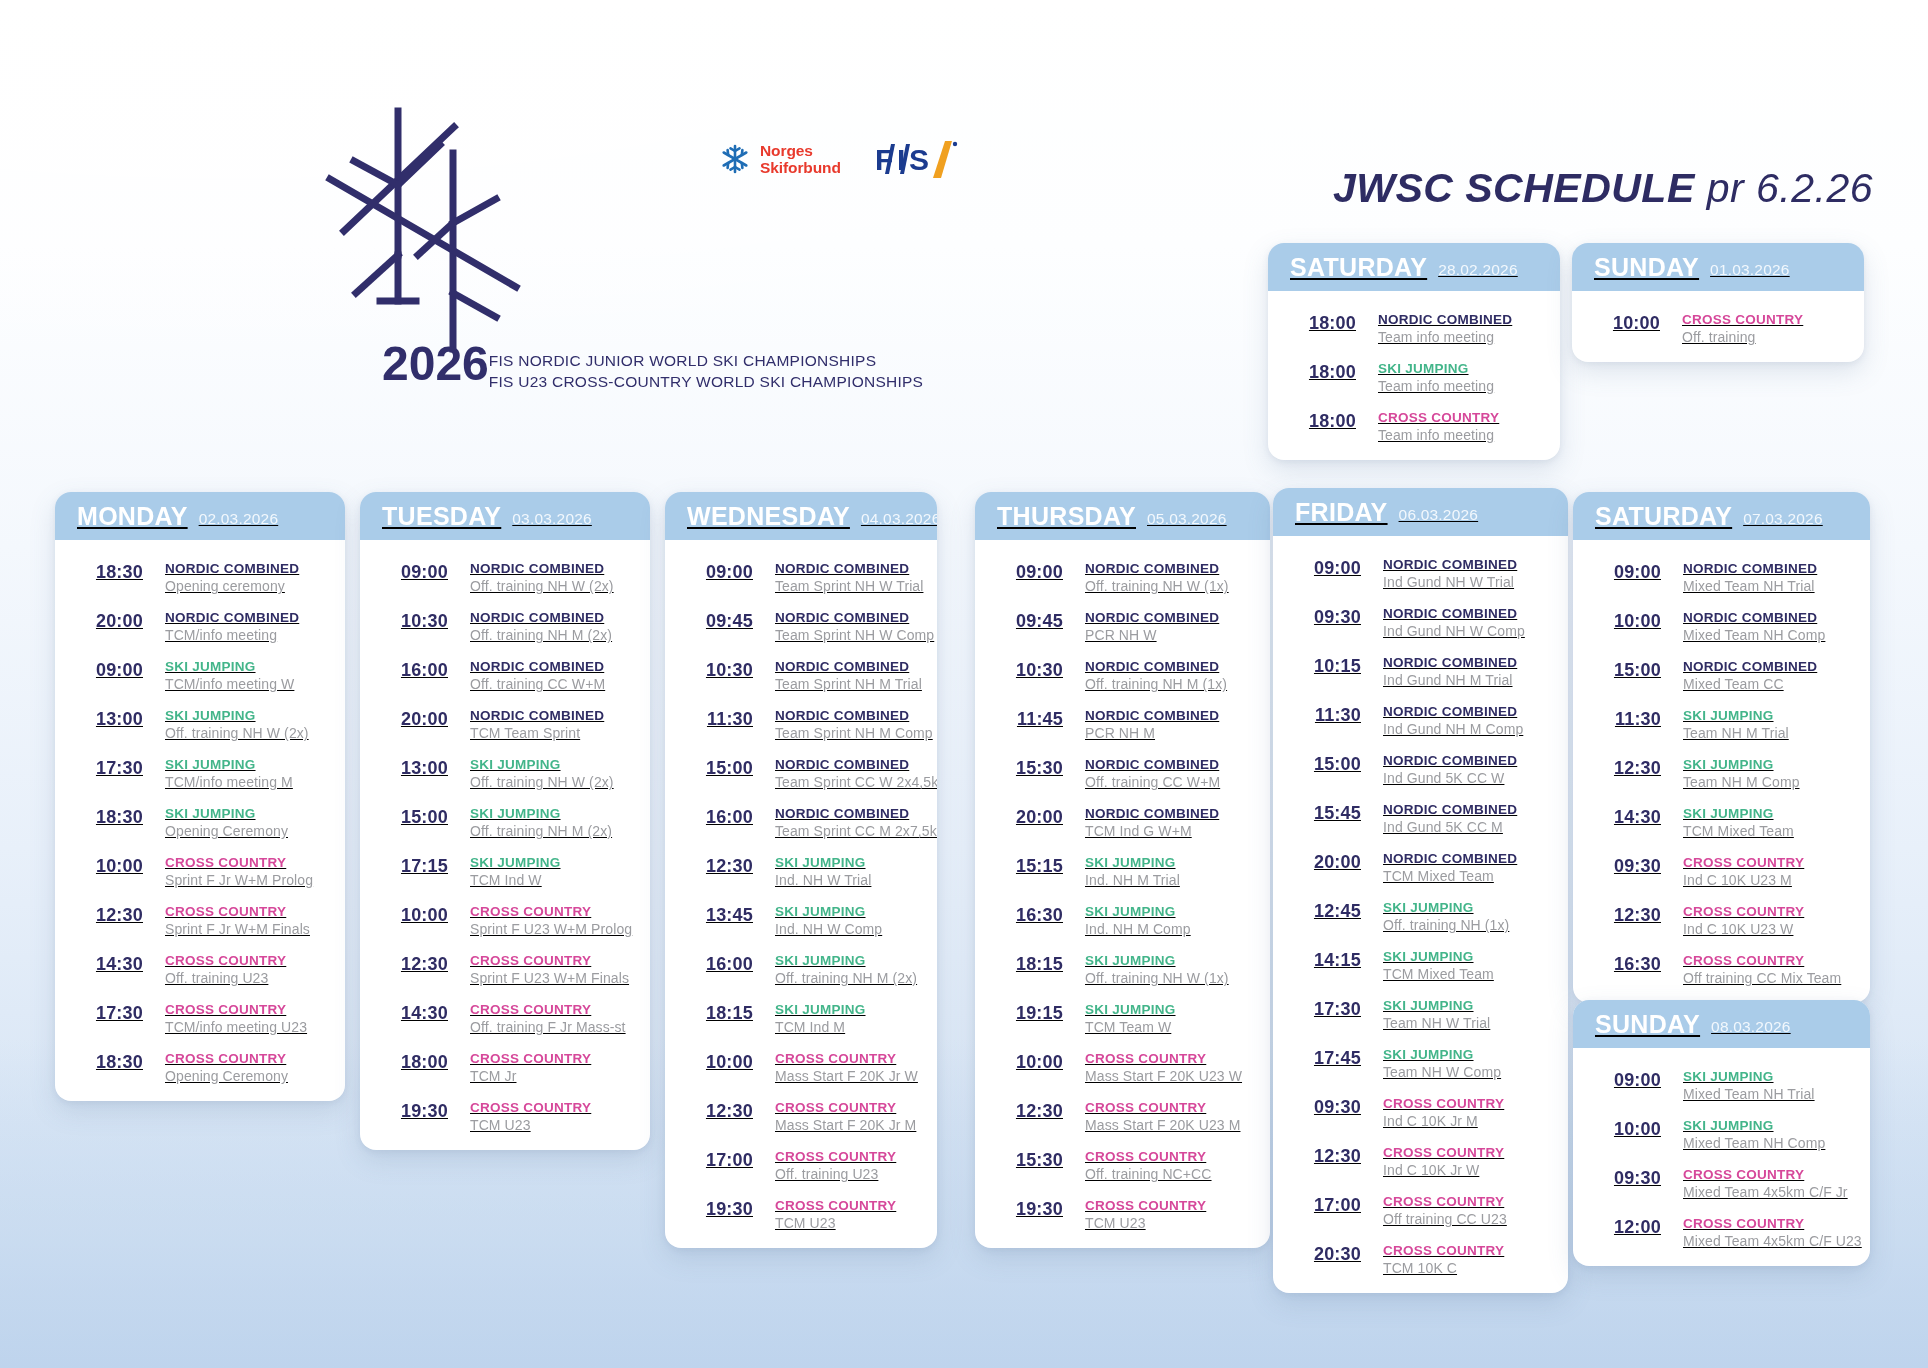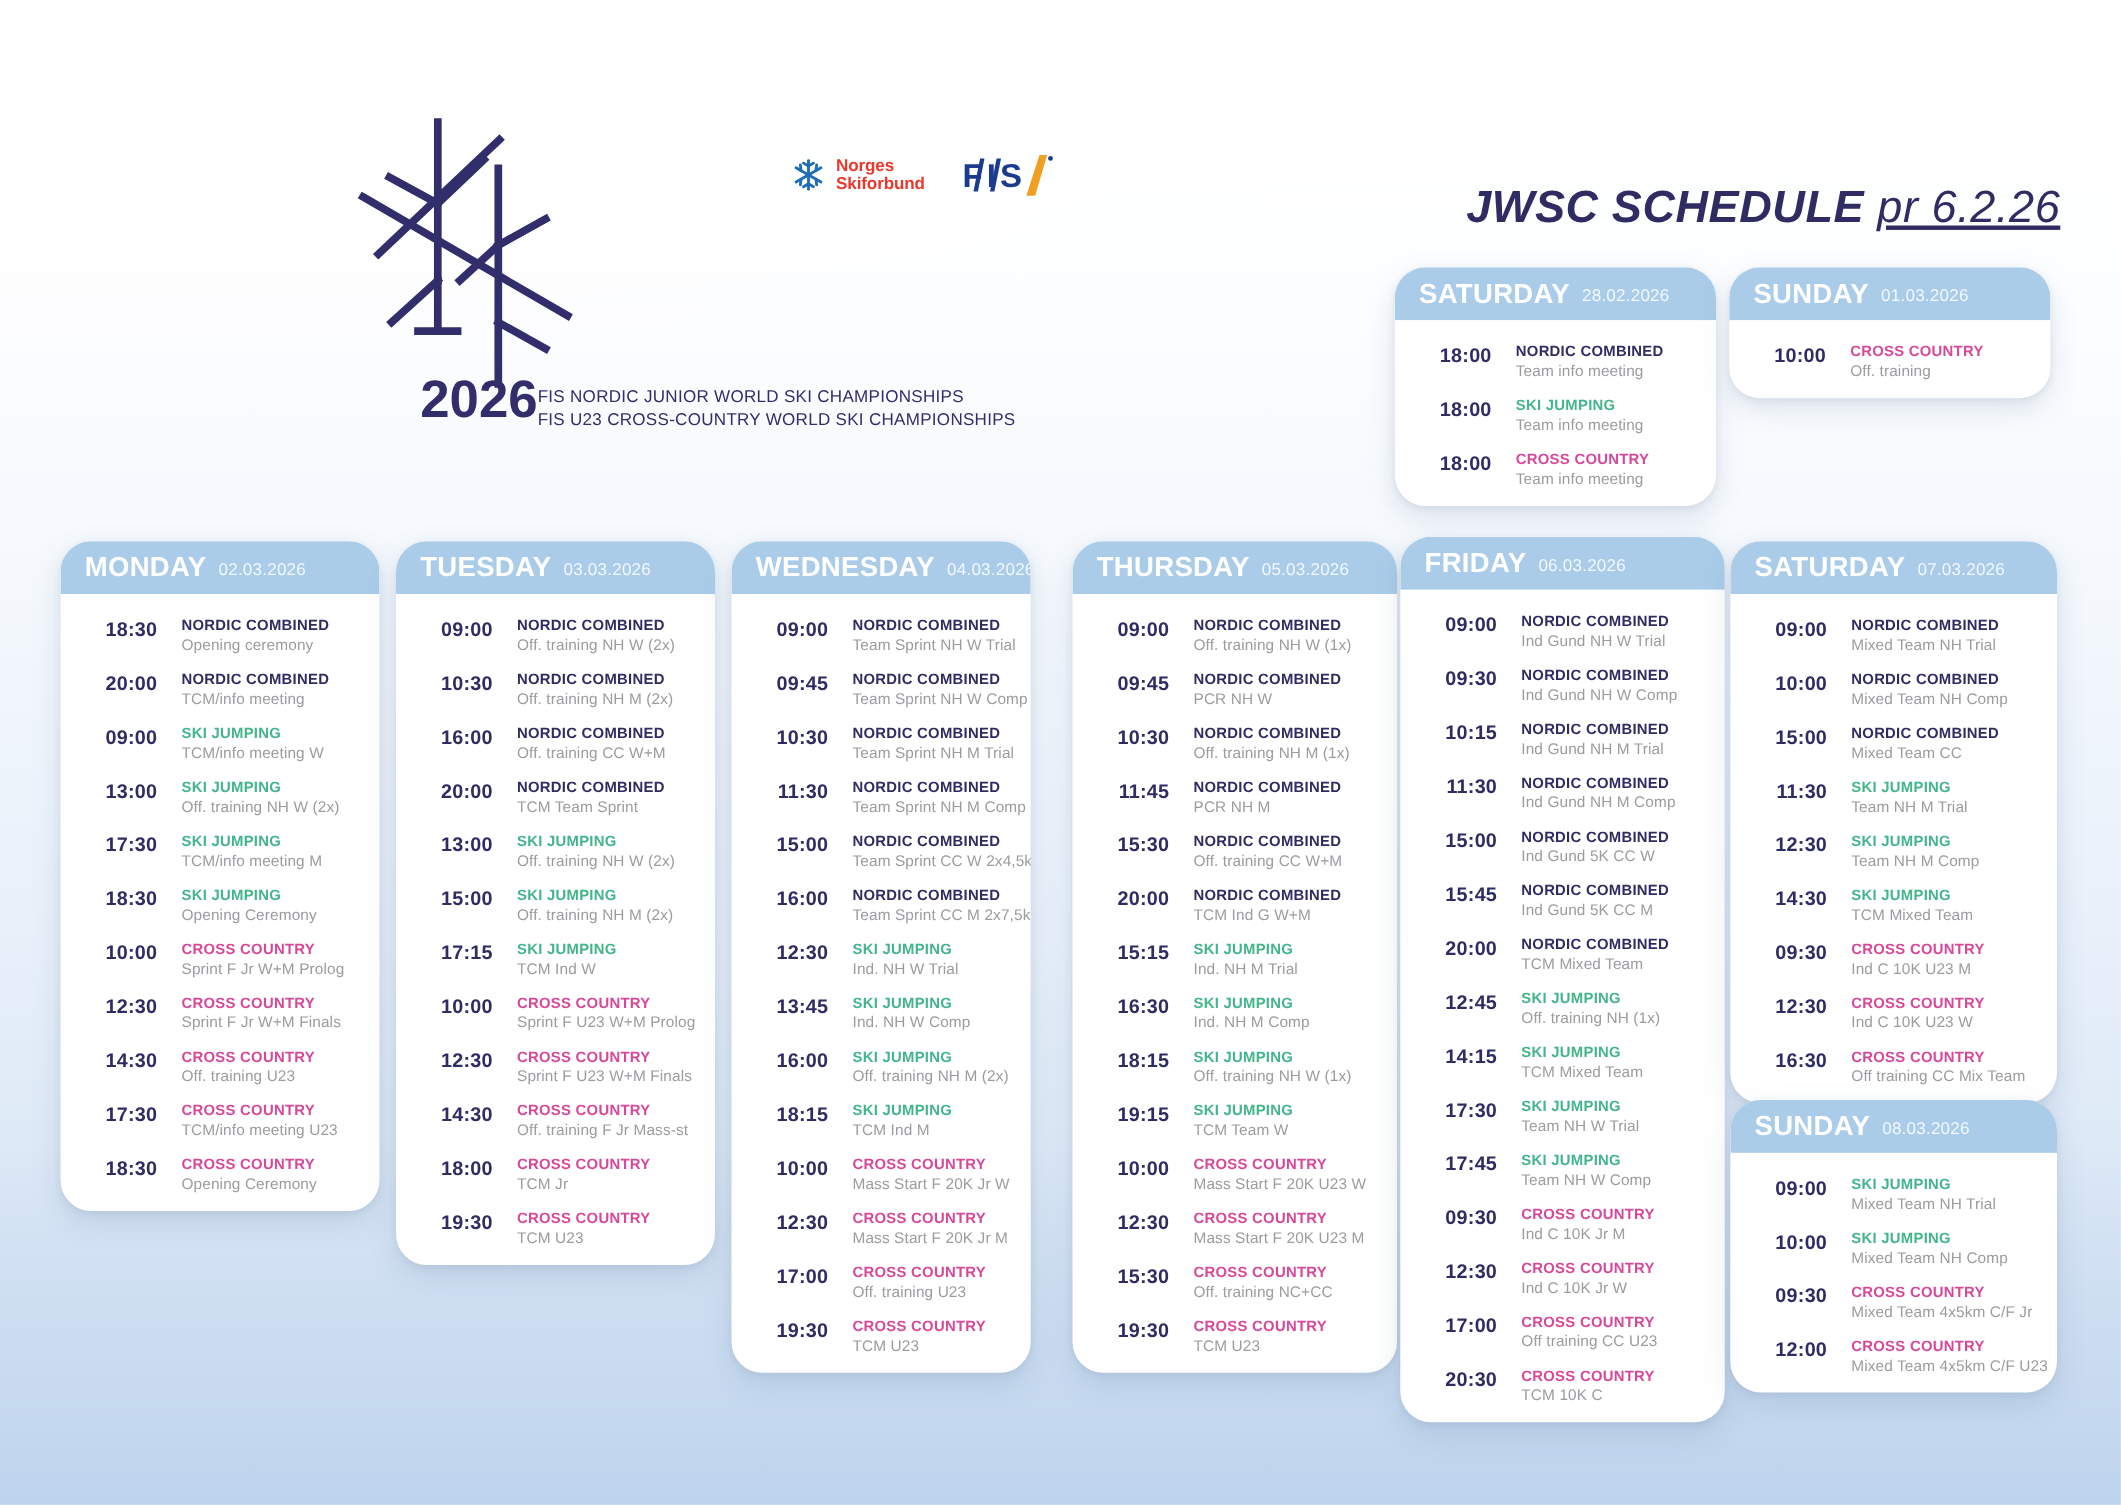--- a/index.html
+++ b/index.html
@@ -57,29 +57,30 @@
   .partner-logos { position: absolute; left: 718px; top: 138px; display: flex; gap: 34px; }
   .nsf-logo { display: flex; align-items: center; gap: 8px; }
   .nsf-text { color: #e8392c; font-size: 15.5px; font-weight: 700; line-height: 1.12; letter-spacing: -.1px; }
   .fis-logo { display:flex; align-items:center; }
 
   .schedule-title {
     position: absolute; right: 55px; top: 165px;
     font-size: 41px; font-style: italic; font-weight: 700;
     color: #2e2c63; letter-spacing: .5px; white-space: nowrap;
   }
-  .schedule-title .pr { font-weight: 400; text-decoration: underline; }
+  .schedule-title .pr { font-weight: 400; }
 
   
   .card {
     position: absolute;
-    border-radius: 28px;
+    border-radius: 16px;
     background: #ffffff;
     box-shadow: 0 10px 26px rgba(84,112,150,.17), 0 2px 6px rgba(84,112,150,.10);
     overflow: hidden;
+    text-decoration: underline;
   }
   .card-head {
     background: #aacce9;
     height: 48px;
     display: flex; align-items: center;
     padding: 0 0 0 22px;
     gap: 11px;
   }
   .card-head .dayname {
     color: #ffffff; font-size: 25px; font-weight: 700; letter-spacing: .3px; line-height: 1;

